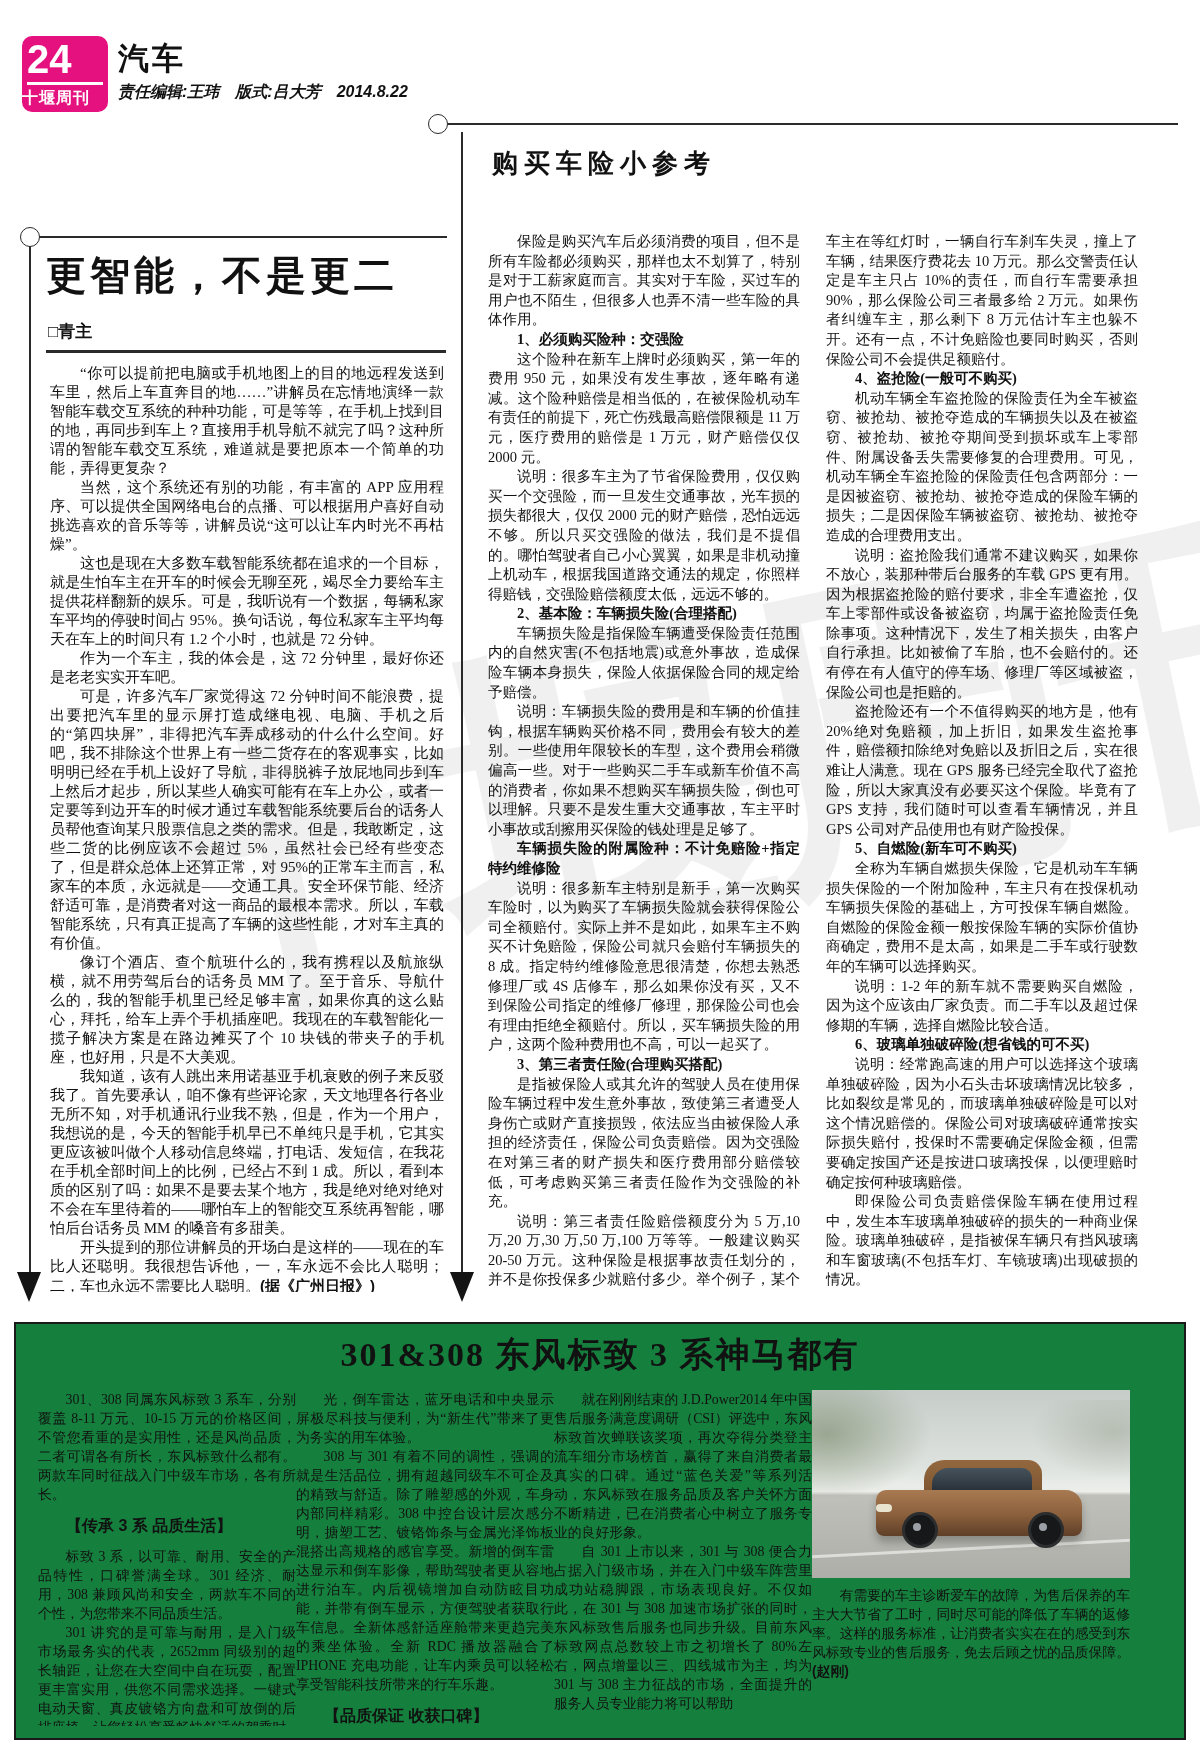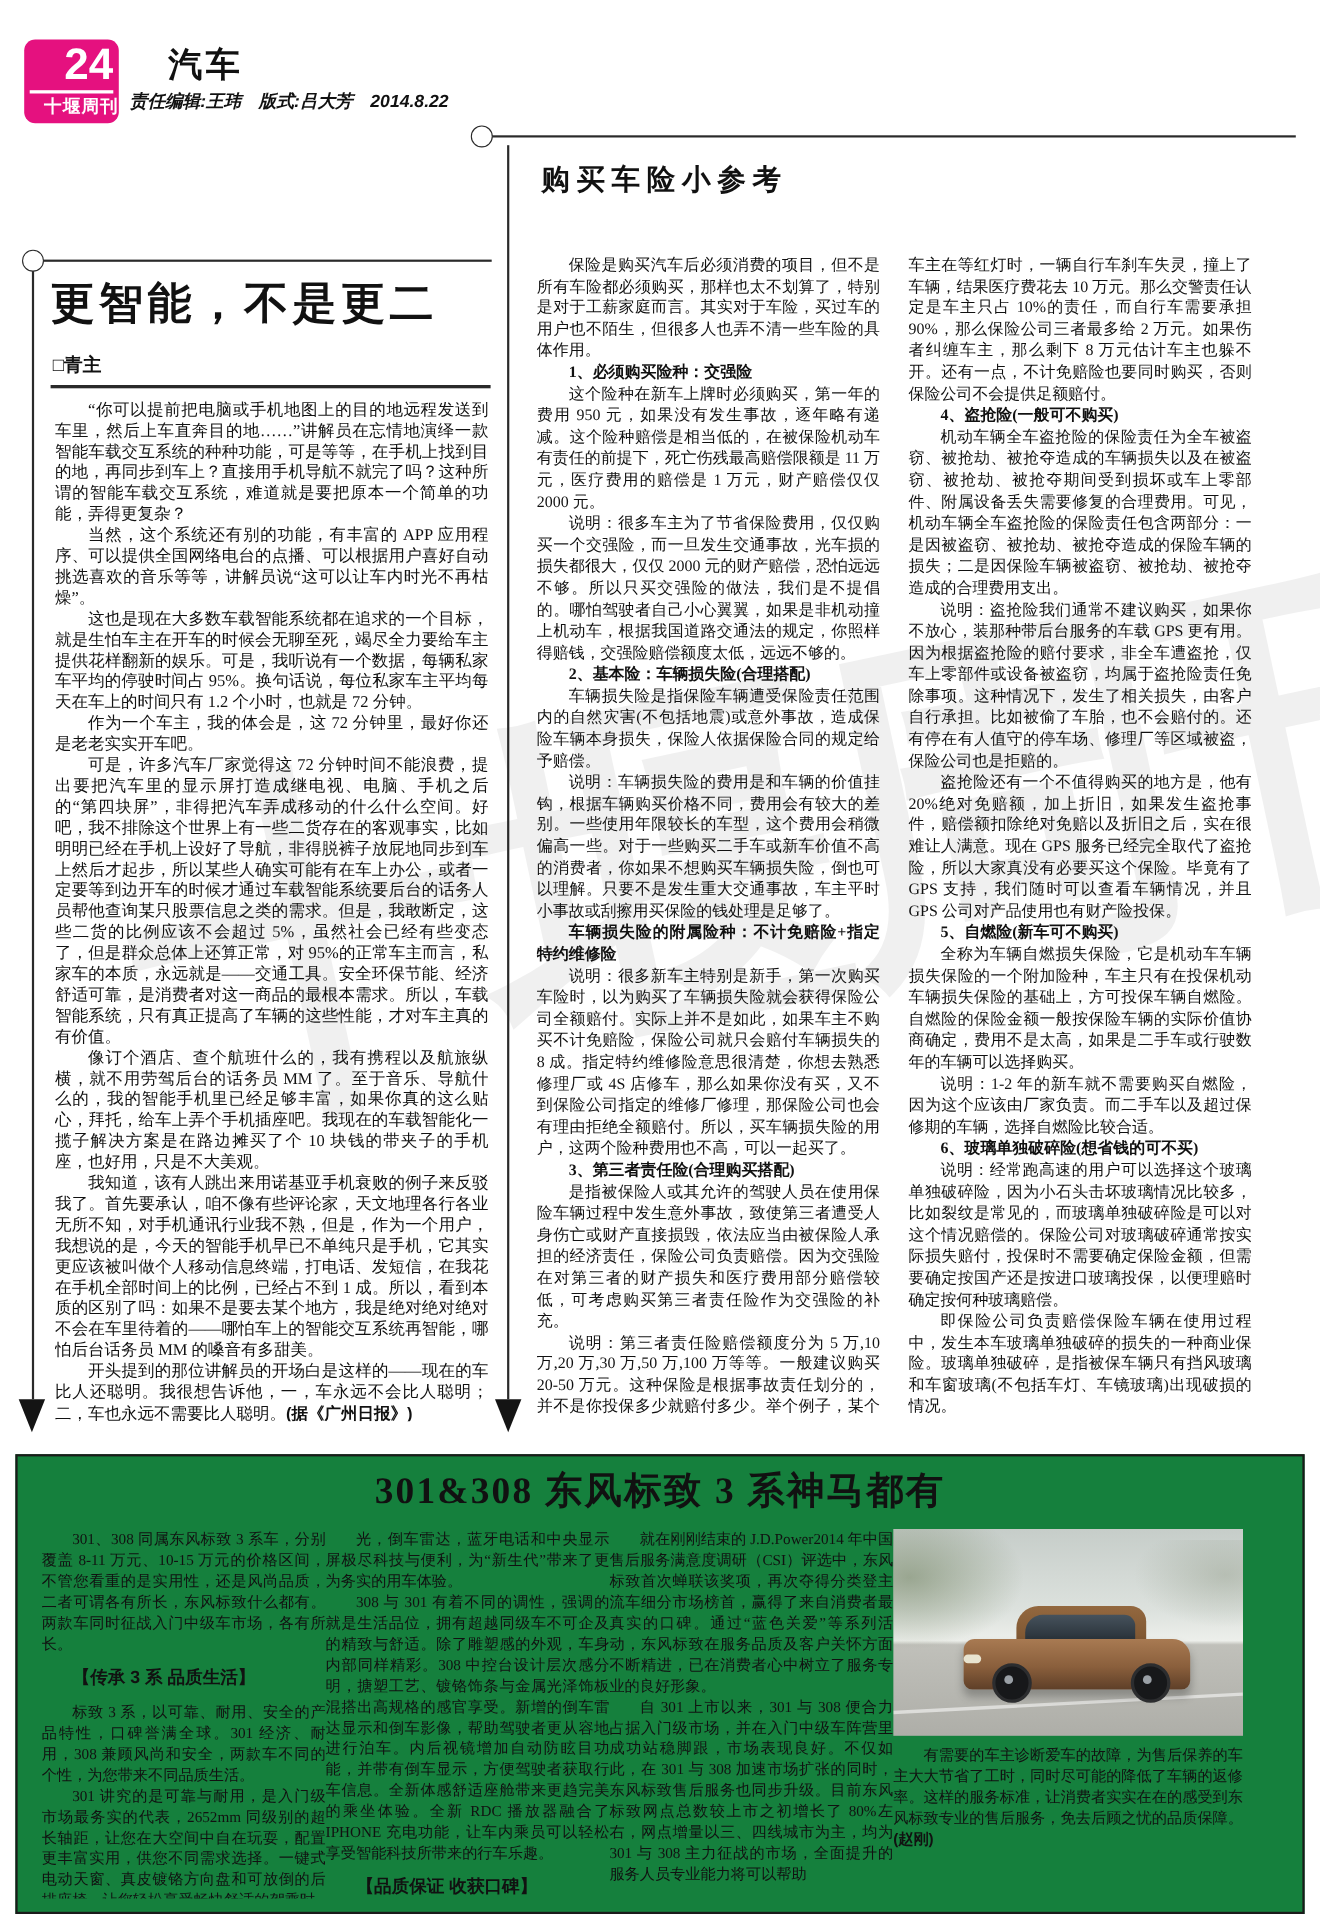--- a/index.html
+++ b/index.html
@@ -5,24 +5,24 @@
   html,body{margin:0;padding:0;background:#888;}
   #page{position:relative;width:1200px;height:1744px;background:#ffffff;margin:0 auto;
         font-family:"Liberation Serif","DejaVu Serif",serif;color:#111;overflow:hidden;}
   
   #watermark{position:absolute;left:110px;top:540px;z-index:0;font-size:330px;font-weight:bold;
              font-family:"Liberation Sans","DejaVu Sans",sans-serif;color:rgba(60,60,60,0.08);
              transform:rotate(-12deg);white-space:nowrap;letter-spacing:-10px;pointer-events:none;}
   .layer{position:absolute;z-index:1;}
   
   #mast-box{left:22px;top:36px;width:86px;height:76px;background:#e5117f;border-radius:10px;
-            color:#fff;text-align:right;font-family:"Liberation Sans","DejaVu Sans",sans-serif;}
+            color:#fff;text-align:left;font-family:"Liberation Sans","DejaVu Sans",sans-serif;}
   #mast-num{font-size:40px;font-weight:bold;line-height:46px;border-bottom:3px solid #fff;margin:0 5px;}
   #mast-pub{font-size:16px;font-weight:bold;line-height:26px;letter-spacing:1px;}
-  #section-title{left:118px;top:38px;font-size:31px;font-weight:bold;letter-spacing:3px;margin-left:35px;}
+  #section-title{left:118px;top:38px;font-size:31px;font-weight:bold;letter-spacing:3px;}
   #credits{left:118px;top:82px;font-size:16px;font-weight:bold;font-style:italic;
            font-family:"Liberation Sans","DejaVu Sans",sans-serif;}
   
   .hrule{position:absolute;z-index:1;height:1.5px;background:#2a2a2a;}
   .vrule{position:absolute;z-index:1;width:1.5px;background:#2a2a2a;}
   .corner-circle{position:absolute;z-index:2;width:18px;height:18px;border:1.5px solid #2a2a2a;
                  border-radius:50%;background:#fff;}
   .down-arrow{position:absolute;z-index:2;width:0;height:0;
               border-left:12px solid transparent;border-right:12px solid transparent;
               border-top:30px solid #141414;}

